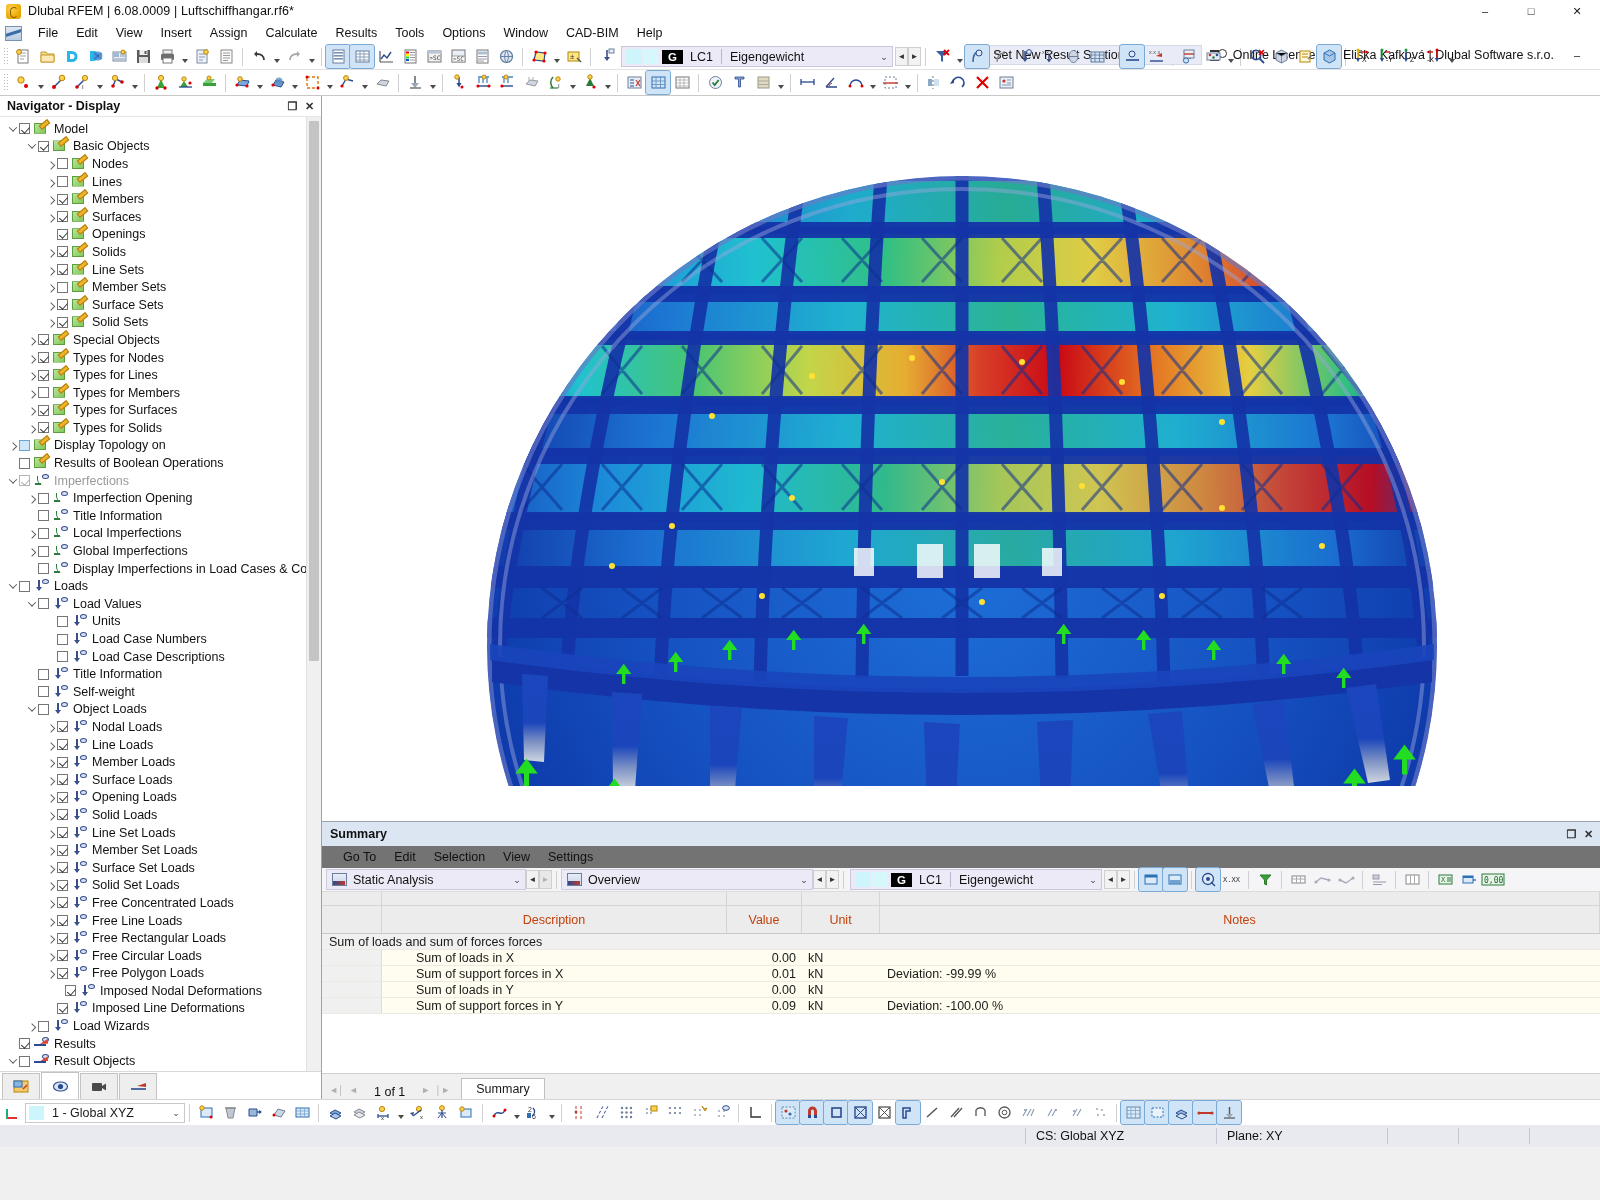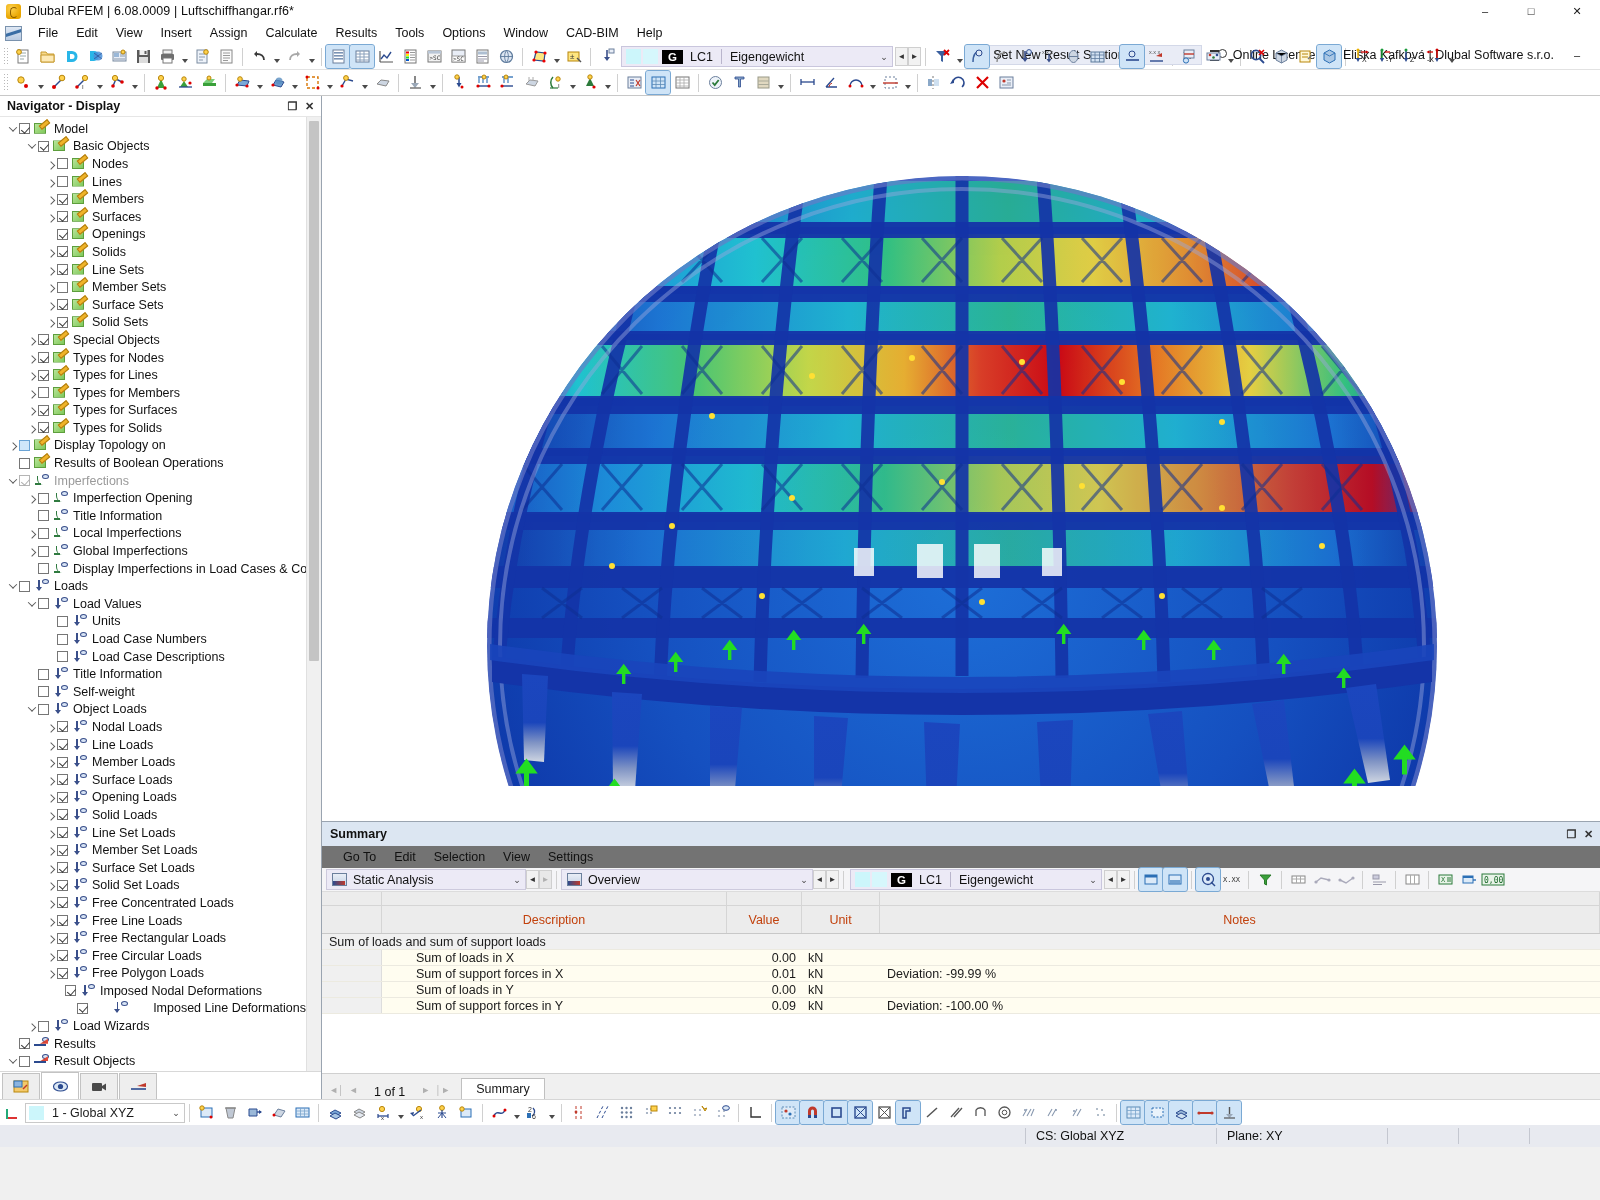--- a/index.html
+++ b/index.html
@@ -1277,21 +1277,21 @@
             <span class="tlabel">Free Polygon Loads</span>
           </div>
           <div class="trow" style="padding-left: 44px; margin-left: 8px;">
             <span class="tw "></span>
             <span class="cb ck"></span>
             <span class="ticon load">
               <i class="eye"></i>
             </span>
             <span class="tlabel">Imposed Nodal Deformations</span>
           </div>
-          <div class="trow" style="padding-left: 44px; justify-content: space-between;">
+          <div class="trow" style="padding-left: 44px;">
             <span class="tw "></span>
             <span class="cb ck"></span>
             <span class="ticon load">
               <i class="eye"></i>
             </span>
             <span class="tlabel">Imposed Line Deformations</span>
           </div>
           <div class="trow" style="padding-left: 25px;">
             <span class="tw col"></span>
             <span class="cb"></span>
@@ -1707,21 +1707,21 @@
         </div>
         <div class="sthr">
           <div class="c-row"></div>
           <div class="c-desc">Description</div>
           <div class="c-val">Value</div>
           <div class="c-unit">Unit</div>
           <div class="c-notes">Notes</div>
         </div>
         <div id="sum-rows">
             <div class="strow group">
-              <div class="gname" style="flex: 1 1 0%;">Sum of loads and sum of support loads</div>
+              <div class="gname" style="flex: 1 1 0%;">Sum of loads and sum of forces forces</div>
             </div>
             <div class="strow data">
               <div class="c-row"></div>
               <div class="c-desc">Sum of loads in X</div>
               <div class="c-val">0.00</div>
               <div class="c-unit">kN</div>
               <div class="c-notes"></div>
             </div>
             <div class="strow data">
               <div class="c-row"></div>

